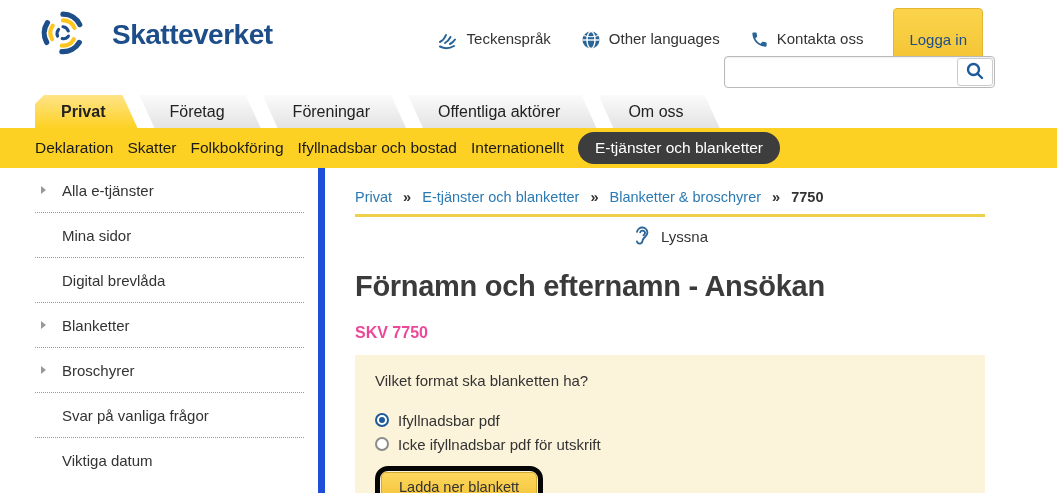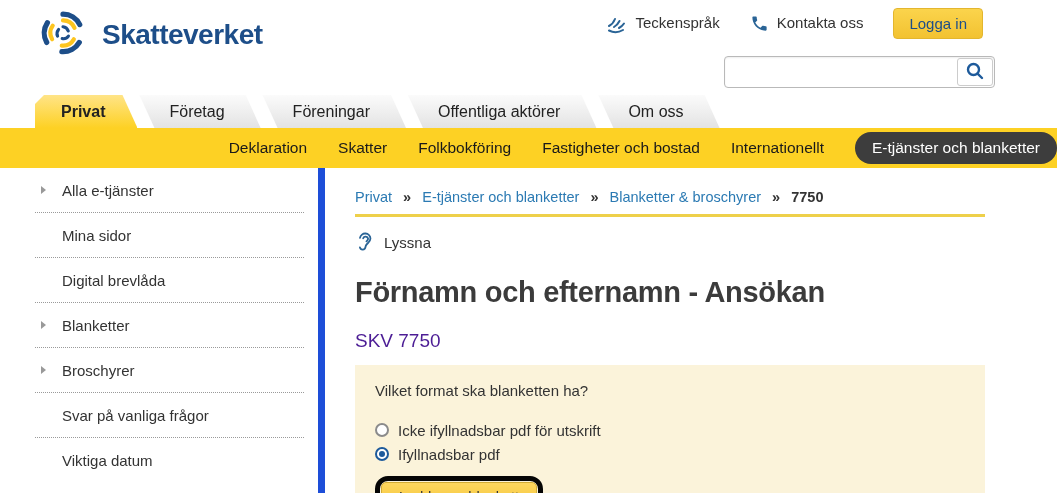--- a/index.html
+++ b/index.html
@@ -5,29 +5,29 @@
   * { margin:0; padding:0; box-sizing:border-box; }
   html,body { width:1057px; height:493px; }
   body {
     font-family:"Liberation Sans", sans-serif;
     background:#fff; color:#333; overflow:hidden;
   }
   .page { width:1057px; height:493px; position:relative; background:#fff; }
 
   
   .header { position:relative; height:95px; background:#fff; }
-  .logo { position:absolute; left:40px; top:10px; display:flex; align-items:center; gap:16px; cursor:pointer; }
+  .logo { position:absolute; left:40px; top:10px; display:flex; align-items:center; gap:26px; cursor:pointer; }
   .logo-text { font-size:28px; font-weight:bold; color:#1d4e89; letter-spacing:-0.5px; }
 
   .utility { position:absolute; top:8px; right:74px; display:flex; align-items:center; gap:30px; }
   .util-link { display:flex; gap:8px; font-size:15px; color:#333; text-decoration:none; cursor:pointer; }
   .util-link svg { display:block; }
   .login-btn {
     background:linear-gradient(#fbd44c,#f2c231); border:1px solid #e3b62e; border-radius:4px;
-    color:#1d4e89; font-size:15px; padding:6px 15px; cursor:pointer; font-family:inherit;
+    color:#1d4e89; font-size:15px; padding:22px 15px; cursor:pointer; font-family:inherit;
   }
 
   .search { position:absolute; top:56px; right:62px; width:271px; height:32px;
     background:#fff; border:1px solid #b9b9b9; border-radius:4px;
     box-shadow:inset 0 1px 2px rgba(0,0,0,.07); display:flex; }
   .search input { flex:1; border:none; outline:none; background:transparent; padding:0 8px; font-size:14px; font-family:inherit; }
   .search-btn { width:36px; margin:1px; border:1px solid #ccc; border-radius:3px; background:#fff;
     display:flex; align-items:center; justify-content:center; cursor:pointer; }
 
   
@@ -36,21 +36,21 @@
     font-size:16px; color:#222; cursor:pointer; margin-right:2px;
     background:linear-gradient(#fbfbfb,#e3e3e3);
     clip-path:polygon(0 0, calc(100% - 15px) 0, 100% 100%, 15px 100%);
     padding:0 36px 0 30px; filter:drop-shadow(0 0 1px #c0c0c0); }
   .tab.active { font-weight:bold;
     background:linear-gradient(#ffe487,#fdd124);
     clip-path:polygon(0 100%, 0 9px, 9px 0, calc(100% - 15px) 0, 100% 100%);
     padding:0 32px 0 26px; }
 
   
-  .topnav { height:40px; background:#fdd124; display:flex; align-items:center; padding-left:35px; gap:31px;justify-content:flex-end; }
+  .topnav { height:40px; background:#fdd124; display:flex; align-items:center; padding-left:35px; gap:14px; }
   .topnav a { font-size:15.5px; color:#1a1a1a; text-decoration:none; cursor:pointer; white-space:nowrap; }
   .topnav a.pill { background:#3d3d3d; color:#fff; border-radius:16px; padding:7px 17px; }
 
   
   .body-row { display:flex; height:325px; }
   .sidebar { width:325px; flex:none; border-right:7px solid #1d4ed8; }
   .sidebar ul { list-style:none; margin:0 14px 0 35px; }
   .sidebar li { position:relative; height:45px; display:flex; align-items:center;
     padding-left:27px; font-size:15px; color:#333; border-bottom:1px dotted #9a9a9a; cursor:pointer; }
   .sidebar li:last-child { border-bottom:none; }
@@ -58,25 +58,25 @@
     width:0; height:0; border-left:5px solid #999; border-top:4px solid transparent; border-bottom:4px solid transparent; }
 
   .main { flex:1; padding:21px 72px 0 30px; position:relative; }
 
   .breadcrumb { font-size:14.5px; }
   .breadcrumb a { color:#2b7ab3; text-decoration:none; cursor:pointer; }
   .breadcrumb .sep { color:#333; margin:0 7px; font-weight:bold; }
   .breadcrumb .current { color:#333; font-weight:bold; }
   .yellow-rule { height:3px; background:#eed04a; margin-top:9px; }
 
-  .listen-row { text-align:left; margin-top:13px; }
+  .listen-row { text-align:center; margin-top:7px; }
   .listen-link { display:inline-flex; align-items:center; gap:9px; font-size:15px; color:#333; text-decoration:none; cursor:pointer; }
 
   h1.page-title { font-size:29px; font-weight:bold; color:#3b3b3b; margin-top:20px; letter-spacing:-0.3px; }
-  h2.page-subtitle { font-size:19px; font-weight:normal; color:#4c1d95; margin-top:21px; }
+  h2.page-subtitle { font-size:16px; font-weight:bold; color:#ec4899; margin-top:21px; }
 
   .form-box { margin-top:13px; background:#fbf3da; padding:17px 20px; height:148px; }
   .form-question { font-size:15px; color:#333; margin-bottom:19px; }
   .option { display:flex; align-items:center; gap:9px; font-size:15px; color:#333; height:24px; cursor:pointer; }
   .radio { width:14px; height:14px; border-radius:50%; border:2px solid #8b8b8b; background:#fff; position:relative; flex:none; }
   .radio.checked { border-color:#1d5a9b; }
   .radio.checked::after { content:''; position:absolute; left:2px; top:2px; right:2px; bottom:2px; background:#1d5a9b; border-radius:50%; }
 
   .annotation-ring { display:inline-block; border:5px solid #050505; border-radius:13px; padding:1px; margin-top:10px; }
   .download-btn { background:linear-gradient(#fdd65e,#f4c436); border:1px solid #d2ab34; border-radius:5px;
@@ -120,20 +120,31 @@
             <path d="M3 12 q4 -2 6 -7"></path>
             <path d="M8 13 q3.5 -2 5.5 -6"></path>
             <path d="M13 14 q3 -1.5 5 -4.5"></path>
             <path d="M3 16.5 q7 3.5 14 -0.5"></path>
           </svg>
         </span>
         <span>Teckenspråk</span>
       </a>
       <a class="util-link">
         <span>
+          <svg width="20" height="20" viewBox="0 0 20 20">
+            <circle cx="10" cy="10" r="8.5" fill="#2a6496"></circle>
+            <ellipse cx="10" cy="10" rx="4" ry="8.5" fill="none" stroke="#fff" stroke-width="1.4"></ellipse>
+            <line x1="1.5" y1="10" x2="18.5" y2="10" stroke="#fff" stroke-width="1.4"></line>
+            <path d="M3 5.5 Q10 8 17 5.5" fill="none" stroke="#fff" stroke-width="1.2"></path>
+          </svg>
+        </span>
+        <span>Other languages</span>
+      </a>
+      <a class="util-link">
+        <span>
           <svg width="19" height="19" viewBox="0 0 24 24" fill="#2a6496">
             <path d="M6.62 10.79c1.44 2.83 3.76 5.14 6.59 6.59l2.2-2.21c.27-.27.67-.36 1.02-.24 1.12.37 2.33.57 3.57.57.55 0 1 .45 1 1V20c0 .55-.45 1-1 1-9.39 0-17-7.61-17-17 0-.55.45-1 1-1h3.5c.55 0 1 .45 1 1 0 1.25.2 2.45.57 3.57.11.35.03.74-.25 1.02l-2.2 2.2z"></path>
           </svg>
         </span>
         <span>Kontakta oss</span>
       </a>
       <button class="login-btn">Logga in</button>
     </div>
 
     <div class="search">
@@ -164,21 +175,21 @@
       </div>
     <div class="tab">
         <span>Om oss</span>
       </div>
   </nav>
 
   <nav class="topnav">
     <a>Deklaration</a>
     <a>Skatter</a>
     <a>Folkbokföring</a>
-    <a>Fastigheter och bostad</a>
+    <a>Ifyllnadsbar och bostad</a>
     <a>Internationellt</a>
     <a class="pill">E-tjänster och blanketter</a>
   </nav>
 
   <div class="body-row">
 
     <aside class="sidebar">
       <ul>
         <li class="expandable">
           <span class="tri"></span>
@@ -231,26 +242,26 @@
           <span>Lyssna</span>
         </a>
       </div>
 
       <h1 class="page-title">Förnamn och efternamn - Ansökan</h1>
       <h2 class="page-subtitle">SKV 7750</h2>
 
       <div class="form-box">
         <p class="form-question">Vilket format ska blanketten ha?</p>
         <div class="option">
+          <span class="radio checked"></span>
+          <span>Ifyllnadsbar pdf</span>
+        </div>
+        <div class="option">
           <span class="radio"></span>
           <span>Icke ifyllnadsbar pdf för utskrift</span>
-        </div>
-        <div class="option">
-          <span class="radio checked"></span>
-          <span>Ifyllnadsbar pdf</span>
         </div>
         <div class="annotation-ring">
           <button class="download-btn">Ladda ner blankett</button>
         </div>
       </div>
 
     </main>
   </div>
 </div>
 

